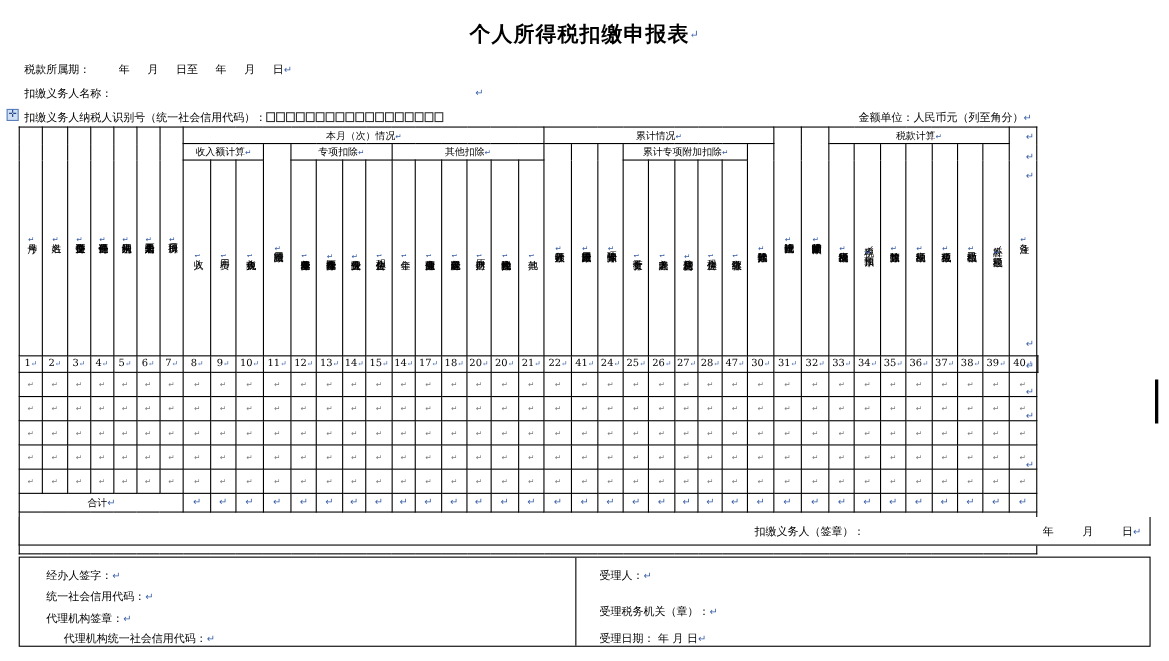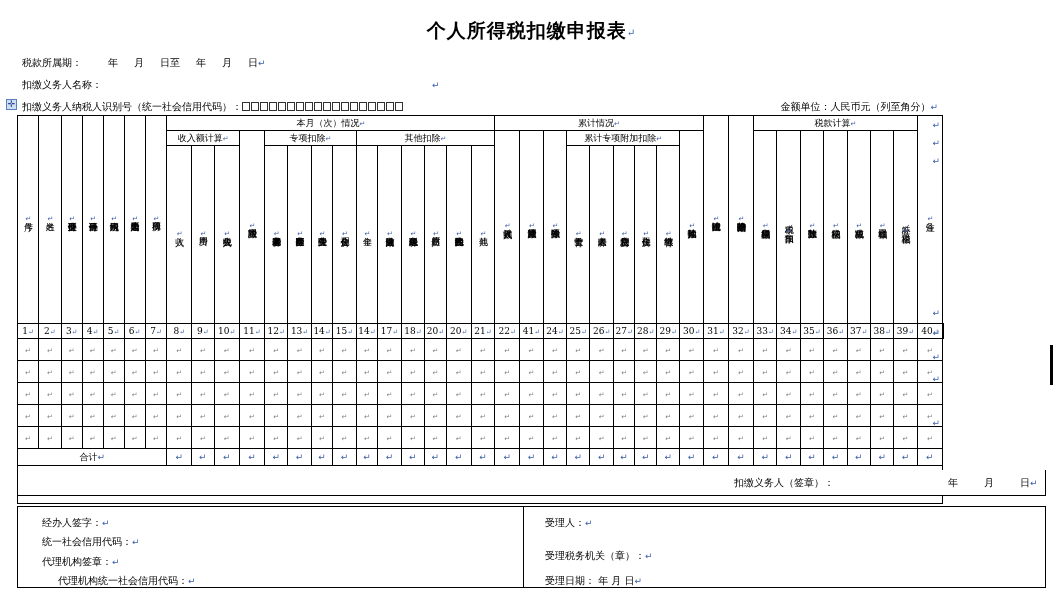--- a/index.html
+++ b/index.html
@@ -78,21 +78,21 @@
     padding:7px 0 0 22px; font-size:9.5px; background:#fff;
   }
 
   
   .signstrip {
     position:absolute; left:17px; top:470px; width:1029px; height:26px;
     border-left:1px solid #000; border-right:1px solid #000; border-bottom:1px solid #000;
     background:#fff;
   }
   .signstrip .sg { position:absolute; font-size:10px; top:6px; white-space:nowrap; }
-  .sg-a { left:716px; }
+  .sg-a { left:668px; }
   .sg-b { left:930px; }
 
   
   .footer {
     position:absolute; left:17px; top:506px; width:1029px; height:82px;
     border:1px solid #000; background:#fff;
   }
   .footer .vsplit {
     position:absolute; left:505px; top:0; width:1px; height:100%; background:#000;
   }
@@ -260,21 +260,21 @@
             <td class="numcell"><span>20</span><span class="pm">↵</span></td>
             <td class="numcell"><span>20</span><span class="pm">↵</span></td>
             <td class="numcell"><span>21</span><span class="pm">↵</span></td>
             <td class="numcell"><span>22</span><span class="pm">↵</span></td>
             <td class="numcell"><span>41</span><span class="pm">↵</span></td>
             <td class="numcell"><span>24</span><span class="pm">↵</span></td>
             <td class="numcell"><span>25</span><span class="pm">↵</span></td>
             <td class="numcell"><span>26</span><span class="pm">↵</span></td>
             <td class="numcell"><span>27</span><span class="pm">↵</span></td>
             <td class="numcell"><span>28</span><span class="pm">↵</span></td>
-            <td class="numcell"><span>29</span><span class="pm">↵</span></td>
+            <td class="numcell"><span>47</span><span class="pm">↵</span></td>
             <td class="numcell"><span>30</span><span class="pm">↵</span></td>
             <td class="numcell"><span>31</span><span class="pm">↵</span></td>
             <td class="numcell"><span>32</span><span class="pm">↵</span></td>
             <td class="numcell"><span>33</span><span class="pm">↵</span></td>
             <td class="numcell"><span>34</span><span class="pm">↵</span></td>
             <td class="numcell"><span>35</span><span class="pm">↵</span></td>
             <td class="numcell"><span>36</span><span class="pm">↵</span></td>
             <td class="numcell"><span>37</span><span class="pm">↵</span></td>
             <td class="numcell"><span>38</span><span class="pm">↵</span></td>
             <td class="numcell"><span>39</span><span class="pm">↵</span></td>

